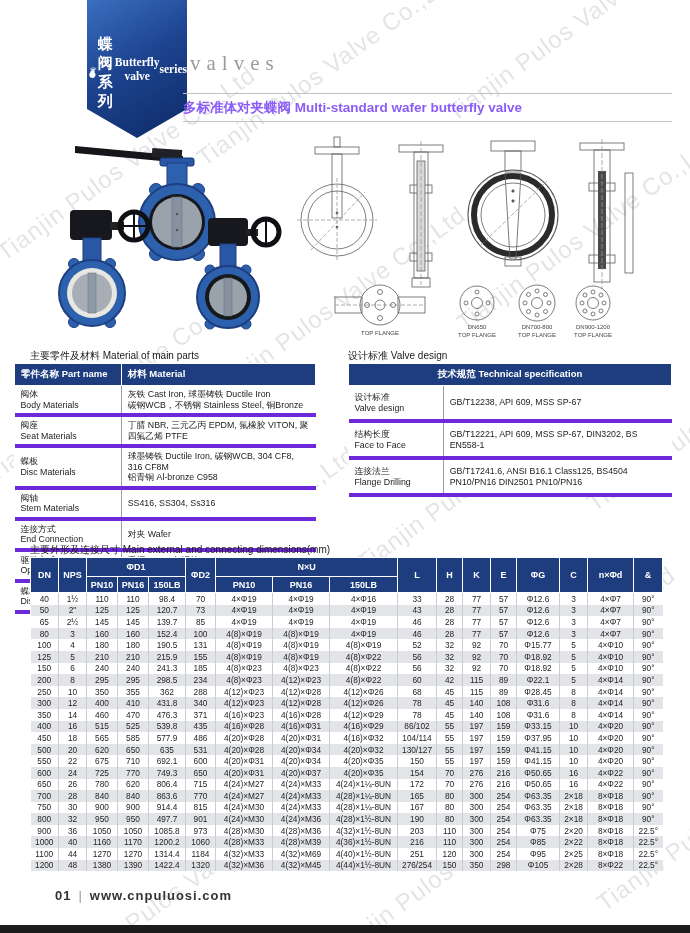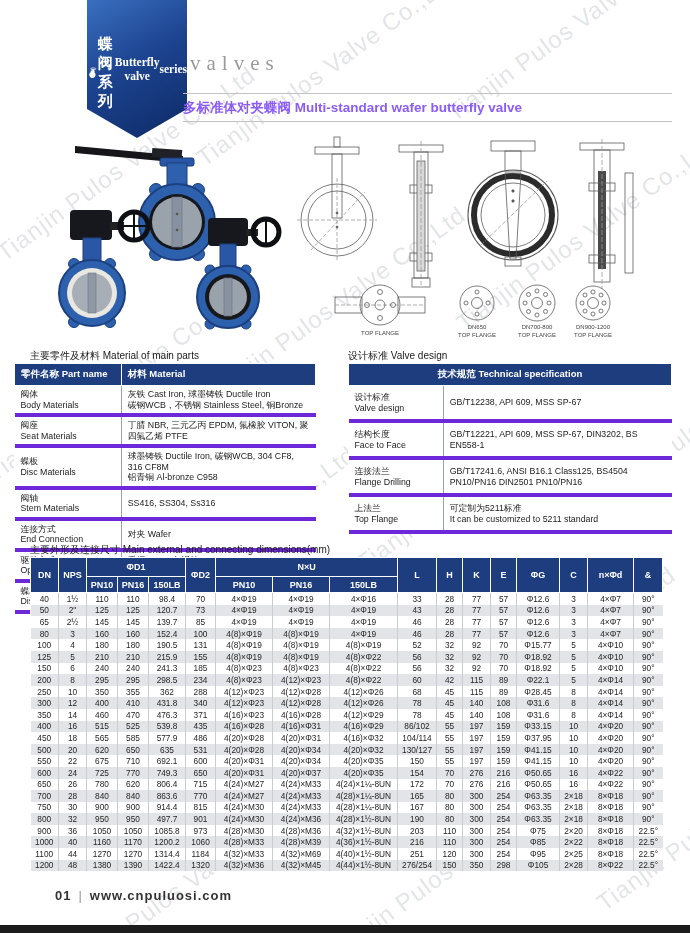--- a/index.html
+++ b/index.html
@@ -328,26 +328,20 @@
         <tr>
           <td>结构长度
 Face to Face</td>
           <td>GB/T12221, API 609, MSS SP-67, DIN3202, BS EN558-1</td>
         </tr>
         <tr>
           <td>连接法兰
 Flange Drilling</td>
           <td>GB/T17241.6, ANSI B16.1 Class125, BS4504
 PN10/PN16  DIN2501  PN10/PN16</td>
-        </tr>
-        <tr>
-          <td>上法兰
-Top Flange</td>
-          <td>可定制为5211标准
-It can be customized to 5211 standard</td>
         </tr>
       </tbody>
   </table>
 
   <div class="sec-title" style="left:30px;top:543px">主要外形及连接尺寸 Main external and connecting dimensions(mm)</div>
   <table class="dims">
     <colgroup>
       <col style="width:28px">
         <col style="width:28px">
         <col style="width:31px">

